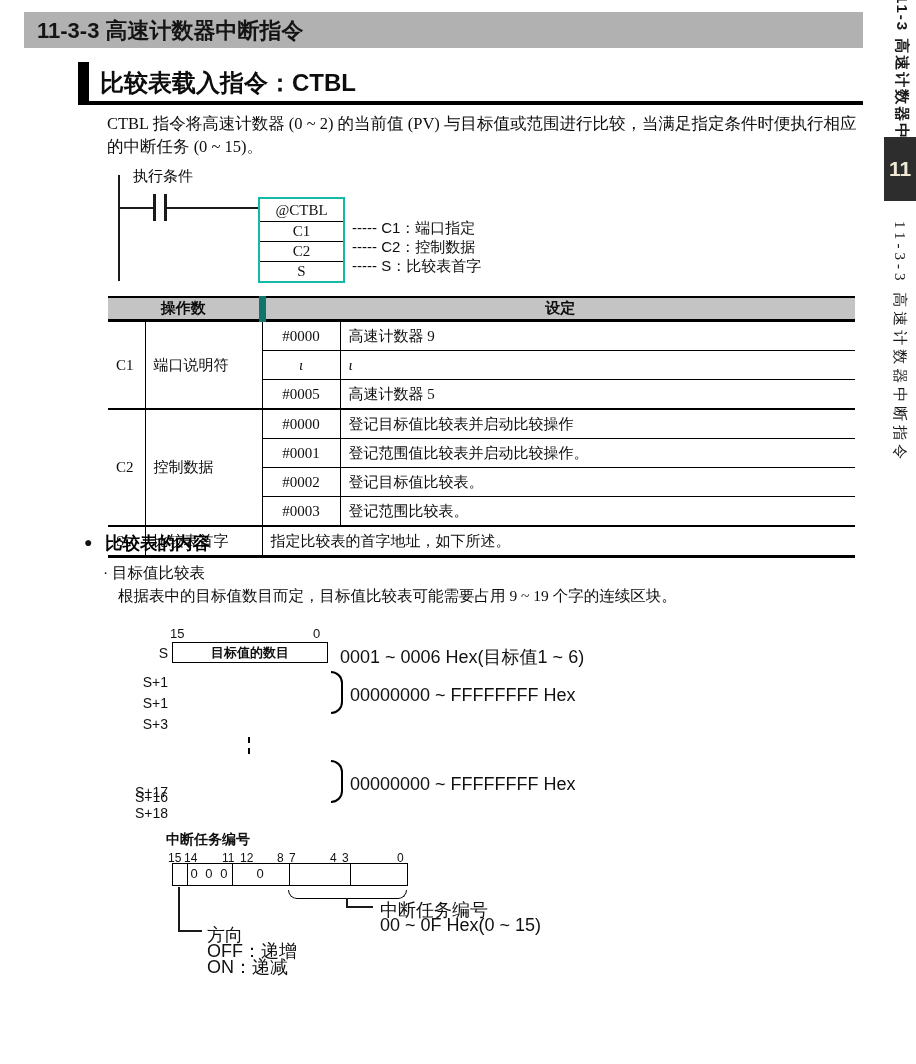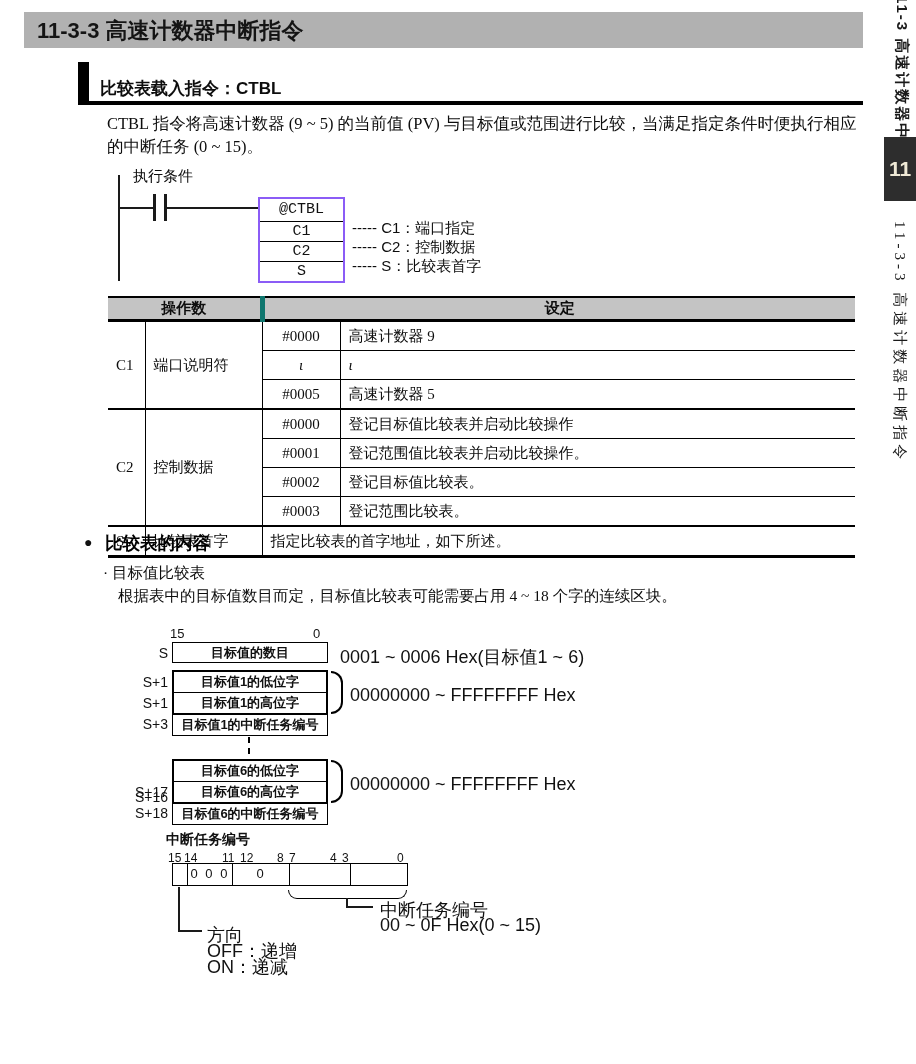--- a/index.html
+++ b/index.html
@@ -9,39 +9,39 @@
   .line{position:absolute;background:#1a1a1a;}
 
   
   .header-bar{left:24px;top:12px;width:839px;height:36px;background:#b1b1b1;}
   .header-bar span{display:block;padding-left:13px;line-height:37px;
       font-family:"Liberation Sans",sans-serif;font-weight:bold;font-size:22px;color:#141414;}
 
   
   .black-tabbar{left:78px;top:62px;width:11px;height:41px;background:#000;}
   .section-title{left:100px;top:67px;font-family:"Liberation Sans",sans-serif;
-      font-weight:bold;font-size:17px;color:#0d0d0d;margin-top:10px;}
+      font-weight:bold;font-size:24px;color:#0d0d0d;}
   .title-rule{left:78px;top:101px;width:785px;height:4px;background:#000;}
 
   .intro{left:107px;top:112px;width:764px;font-size:16.5px;line-height:23px;color:#0d0d0d;}
 
   
   .lad-label{font-family:"Liberation Sans",sans-serif;font-size:15px;color:#0d0d0d;}
-  .lad-box{left:258px;top:197px;width:87px;border:2px solid #8b5cf6;box-sizing:border-box;
-      font-family:Liberation Mono, monospace;font-size:15px;text-align:center;}
+  .lad-box{left:258px;top:197px;width:87px;border:2px solid #14b8a6;box-sizing:border-box;
+      font-family:Liberation Serif, serif;font-size:15px;text-align:center;}
   .lad-box .row{height:19px;line-height:19px;border-top:1.5px solid #000;}
   .lad-box .row:first-child{height:22px;line-height:22px;border-top:none;}
 
   
   table.optable{position:absolute;left:108px;top:296px;width:747px;border-collapse:collapse;
       table-layout:fixed;font-size:15px;color:#0d0d0d;
       border-top:2px solid #000;border-bottom:3px solid #000;}
   table.optable th{background:#c4c4c4;border-bottom:3px solid #000;font-weight:bold;
       height:21px;font-size:15px;padding:0;}
-  table.optable th.op-h{border-right:5px solid #0f766e;margin-top:32px;}
+  table.optable th.op-h{border-right:7px solid #0f766e;margin-top:32px;}
   table.optable td{border:1px solid #000;height:26px;padding:1px 8px;}
   table.optable td.noleft{border-left:none;}
   table.optable td.noright{border-right:none;}
   table.optable tr.group td{border-top:2px solid #000;}
   table.optable td.cval{text-align:center;padding:1px 2px;}
   table.optable td.iota{font-style:italic;text-align:center;}
   table.optable td.iota2{font-style:italic;}
 
   
   .bullet-dot{font-size:14px;}
@@ -89,21 +89,21 @@
 <div class="page">
 
   <div class="abs header-bar">
     <span>11-3-3 高速计数器中断指令</span>
   </div>
 
   <div class="abs black-tabbar"></div>
   <div class="abs section-title">比较表载入指令：CTBL</div>
   <div class="abs title-rule"></div>
 
-  <div class="abs intro">CTBL 指令将高速计数器 (9 ~ 5) 的当前值 (PV) 与目标值或范围进行比较，当满足指定条件时便执行相应的中断任务 (0 ~ 15)。</div>
+  <div class="abs intro">CTBL 指令将高速计数器 (0 ~ 2) 的当前值 (PV) 与目标值或范围进行比较，当满足指定条件时便执行相应的中断任务 (0 ~ 15)。</div>
 
   <div class="line" style="left:118px;top:175px;width:2px;height:106px;"></div>
   <div class="abs lad-label" style="left:133px;top:167px;">执行条件</div>
   <div class="line" style="left:119px;top:207px;width:34px;height:2px;"></div>
   <div class="line" style="left:153px;top:194px;width:3px;height:27px;"></div>
   <div class="line" style="left:164px;top:194px;width:3px;height:27px;"></div>
   <div class="line" style="left:167px;top:207px;width:91px;height:2px;"></div>
   <div class="abs lad-box">
     <div class="row">@CTBL</div>
     <div class="row">C1</div>
@@ -164,54 +164,40 @@
         <td class="noleft">S</td>
         <td>比较表首字</td>
         <td colspan="2" class="noright">指定比较表的首字地址，如下所述。</td>
       </tr>
     </tbody>
   </table>
 
   <div class="abs bullet-dot" style="left:84px;top:535px;">●</div>
   <div class="abs bullet-head" style="left:105px;top:531px;">比较表的内容</div>
   <div class="abs sub-item" style="left:103px;top:563px;">· 目标值比较表</div>
-  <div class="abs sub-item" style="left:118px;top:586px;width:745px;">根据表中的目标值数目而定，目标值比较表可能需要占用 4 ~ 18 个字的连续区块。</div>
+  <div class="abs sub-item" style="left:118px;top:586px;width:745px;">根据表中的目标值数目而定，目标值比较表可能需要占用 9 ~ 19 个字的连续区块。</div>
 
   <div class="abs bitnum" style="left:170px;top:626px;">15</div>
   <div class="abs bitnum" style="left:313px;top:626px;">0</div>
 
   <div class="abs addr" style="left:122px;top:645px;">S</div>
   <div class="abs reg-single">目标值的数目</div>
   <div class="abs note" style="left:340px;top:645px;">0001 ~ 0006 Hex(目标值1 ~ 6)</div>
 
   <div class="abs addr" style="left:122px;top:674px;">S+1</div>
   <div class="abs addr" style="left:122px;top:695px;">S+1</div>
   <div class="abs addr" style="left:122px;top:716px;">S+3</div>
-  <div class="reg-group" style="left:172px;top:670px;">
-    <div class="reg-pair">
-      <div class="reg-row">目标值1的低位字</div>
-      <div class="reg-row">目标值1的高位字</div>
-    </div>
-    <div class="reg-last">目标值1的中断任务编号</div>
-  </div>
   <div class="brace" style="left:331px;top:671px;"></div>
   <div class="abs note" style="left:350px;top:685px;">00000000 ~ FFFFFFFF Hex</div>
 
   <div class="vdots" style="left:248px;top:737px;height:17px;"></div>
 
   <div class="abs addr" style="left:122px;top:763px;margin-top:26px;">S+16</div>
   <div class="abs addr" style="left:122px;top:784px;">S+17</div>
   <div class="abs addr" style="left:122px;top:805px;">S+18</div>
-  <div class="reg-group" style="left:172px;top:759px;">
-    <div class="reg-pair">
-      <div class="reg-row">目标值6的低位字</div>
-      <div class="reg-row">目标值6的高位字</div>
-    </div>
-    <div class="reg-last">目标值6的中断任务编号</div>
-  </div>
   <div class="brace" style="left:331px;top:760px;"></div>
   <div class="abs note" style="left:350px;top:774px;">00000000 ~ FFFFFFFF Hex</div>
 
   <div class="abs task-title" style="left:166px;top:831px;">中断任务编号</div>
   <div class="abs bit-sm" style="left:168px;top:851px;">15</div>
   <div class="abs bit-sm" style="left:184px;top:851px;">14</div>
   <div class="abs bit-sm" style="left:208px;top:851px;margin-left:32px;">12</div>
   <div class="abs bit-sm" style="left:222px;top:851px;">11</div>
   <div class="abs bit-sm" style="left:277px;top:851px;">8</div>
   <div class="abs bit-sm" style="left:289px;top:851px;">7</div>

